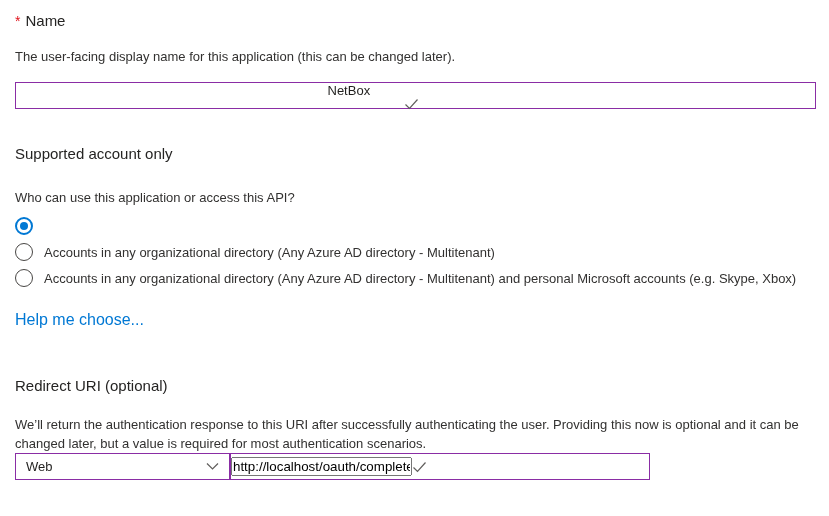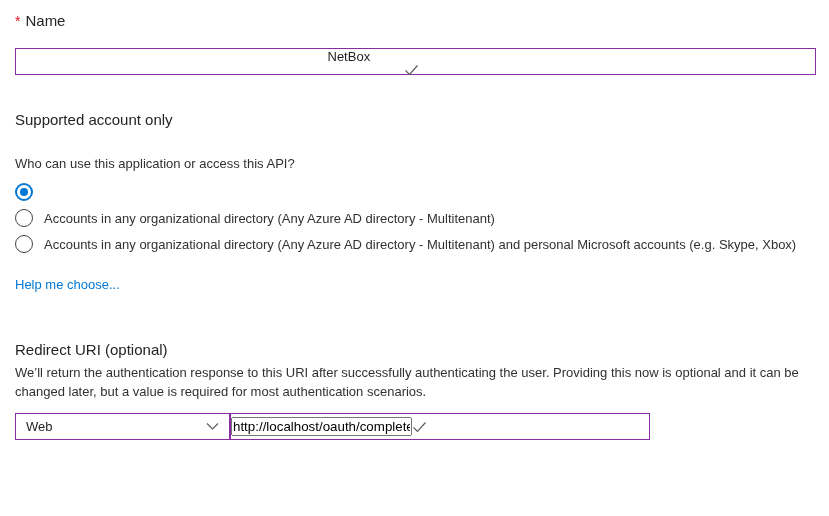--- a/index.html
+++ b/index.html
@@ -50,46 +50,47 @@
   .radio-circle.selected { border:2px solid #0078d4; }
   .radio-circle.selected::after {
     content:""; position:absolute; top:50%; left:50%;
     transform:translate(-50%,-50%);
     width:8px; height:8px; border-radius:50%; background:#0078d4;
   }
   .radio-label { font-size:13px; margin-left:11px; color:#323130; }
 
   .help-link {
     display:inline-block; margin-top:20px;
-    font-size:13px; color:#0078d4; text-decoration:none; cursor:pointer;
+    font-size:16px; color:#0078d4; text-decoration:none; cursor:pointer;
   }
 
   .section-redirect { margin-top:46px; }
   .redirect-desc {
-    font-size:13px; line-height:19px; margin-top:2px; width:800px; color:#323130;
+    font-size:13px; line-height:19px; margin-top:18px; width:800px; color:#323130;
   }
 
-  .uri-row { display:flex; margin-top:12px; }
+  .uri-row { display:flex; }
   .platform-select {
     width:215px; height:27px; border:1px solid #8a2da5; background:#fff;
     display:flex; align-items:center; justify-content:space-between;
     padding:0 10px; font-size:13px; color:#201f1e; cursor:pointer;
   }
   .uri-input-wrap {
     width:420px; height:27px; border:1px solid #8a2da5; background:#fff;
     display:flex; align-items:center;
   }
 </style>
 </head>
 <body>
 
 <div class="page">
 
   <div class="section">
     <div class="section-title"><span class="required-marker">*</span><span>Name</span></div>
+    <div class="field-desc">The user-facing display name for this application (this can be changed later).</div>
     <div class="input-wrap">
       <input type="text" value="NetBox" style="">
       <span class="check-icon">
         <svg width="15" height="12" viewBox="0 0 15 12">
           <path d="M1.5 6.5 L5.5 10.5 L13.5 1.5" stroke="#605e5c" stroke-width="1.2" fill="none"></path>
         </svg>
       </span>
     </div>
   </div>
 

